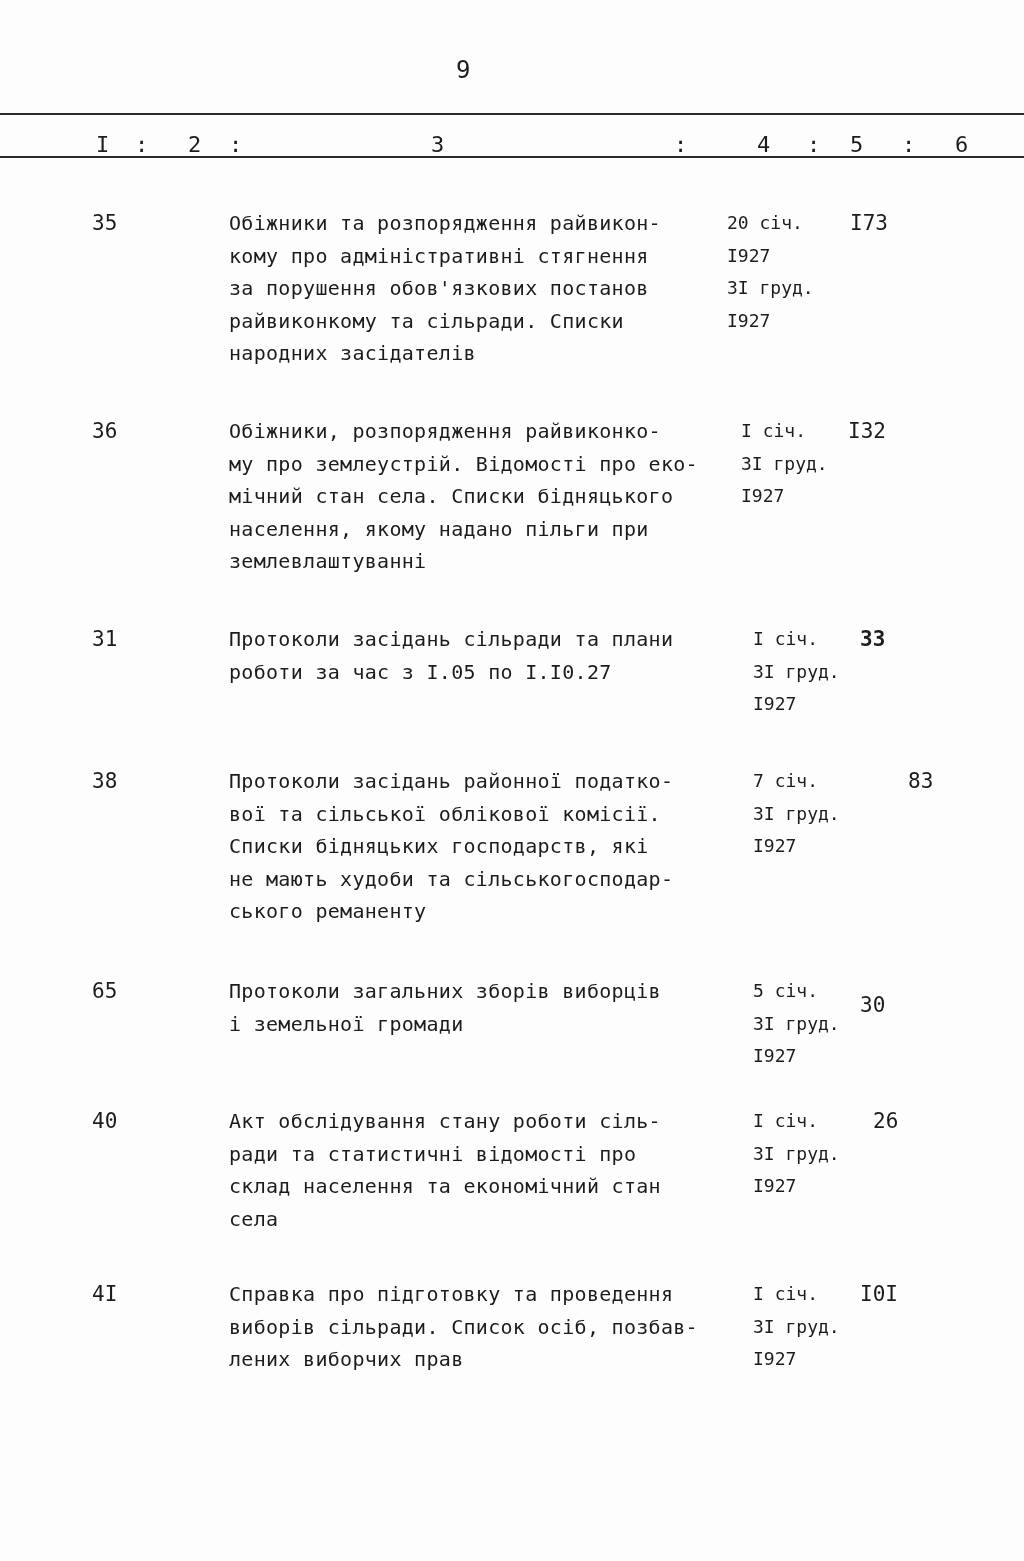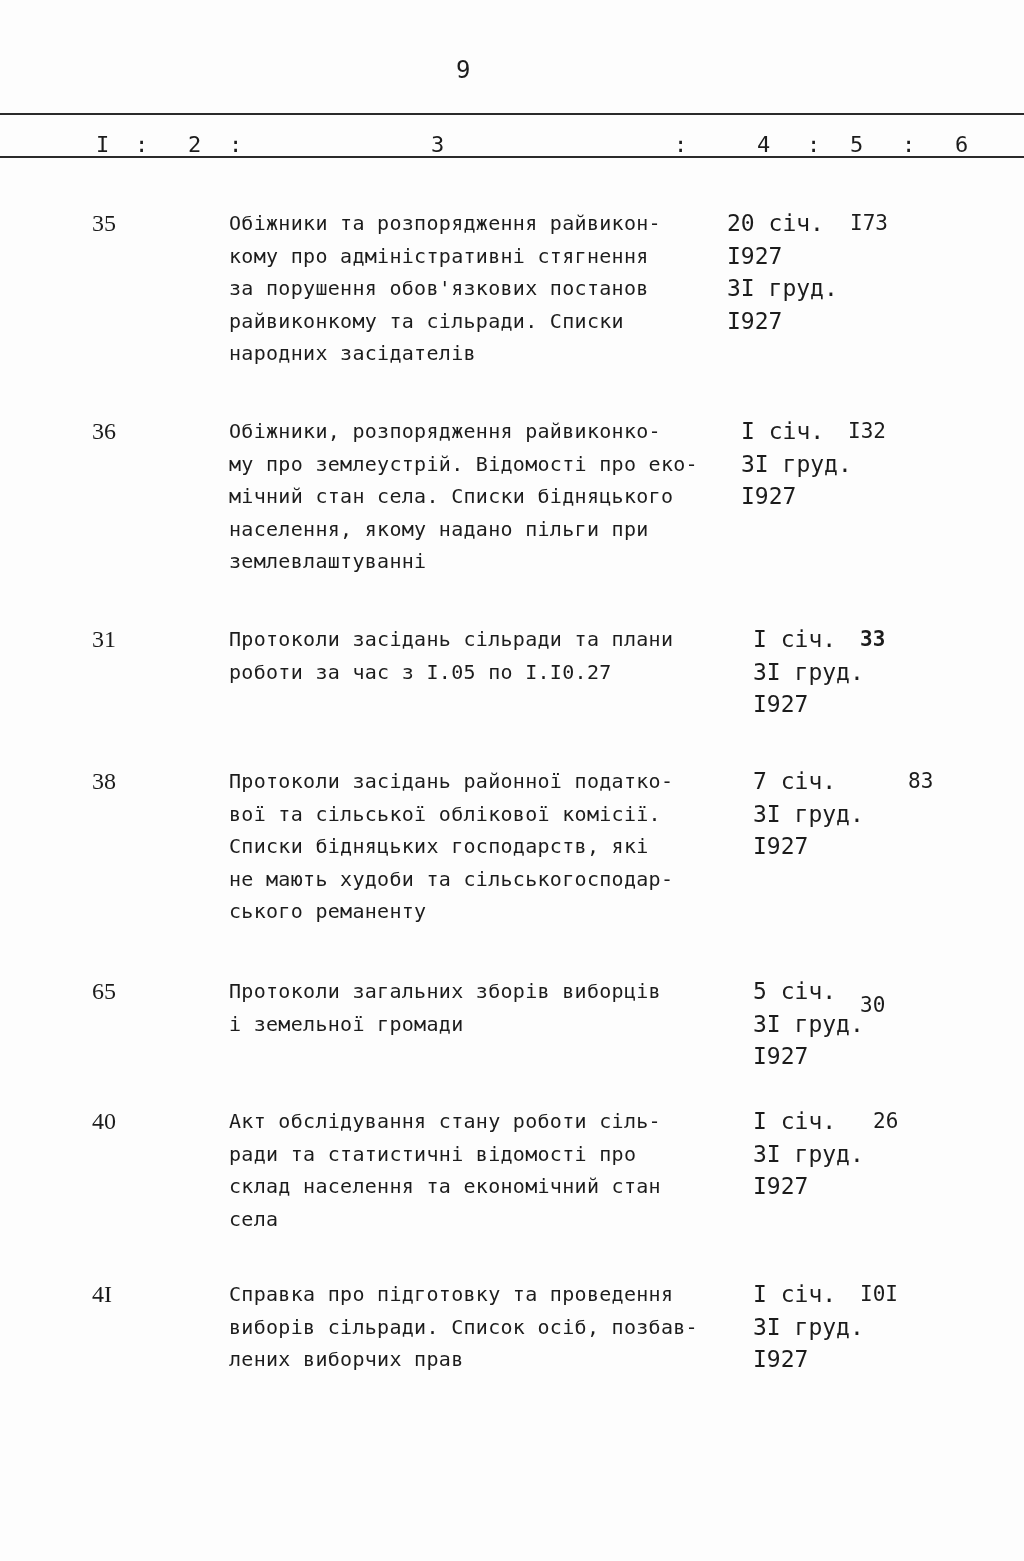--- a/index.html
+++ b/index.html
@@ -39,38 +39,37 @@
     }
     .entry {
       position: absolute;
       left: 0;
       width: 1024px;
     }
     .entry .num {
       position: absolute;
       left: 92px;
       top: 0;
-      font-size: 24px;
+      font-size: 21px;
       line-height: 32.5px;
-      font-family: Liberation Serif, serif;
     }
     .entry .desc {
       position: absolute;
       left: 229px;
       top: 0;
       width: 500px;
       font-size: 20px;
       line-height: 32.5px;
       white-space: pre;
       letter-spacing: 0.3px;
     }
     .entry .dates {
       position: absolute;
       top: 0;
-      font-size: 23px;
+      font-size: 18px;
       line-height: 32.5px;
       white-space: pre;
     }
     .entry .sheets {
       position: absolute;
       top: 0;
       font-size: 21px;
       line-height: 32.5px;
     }
   </style>

